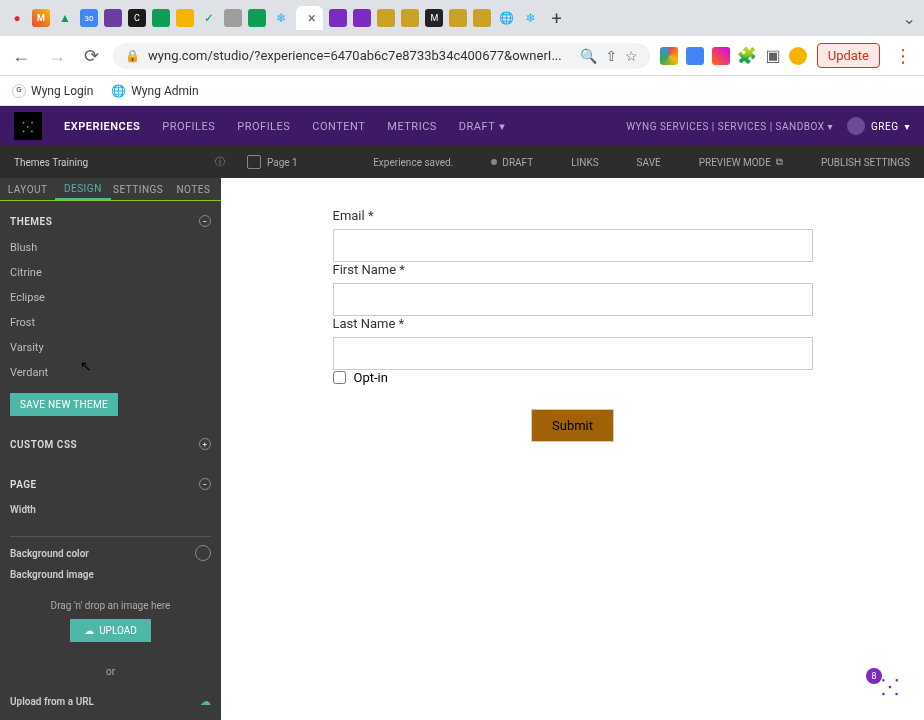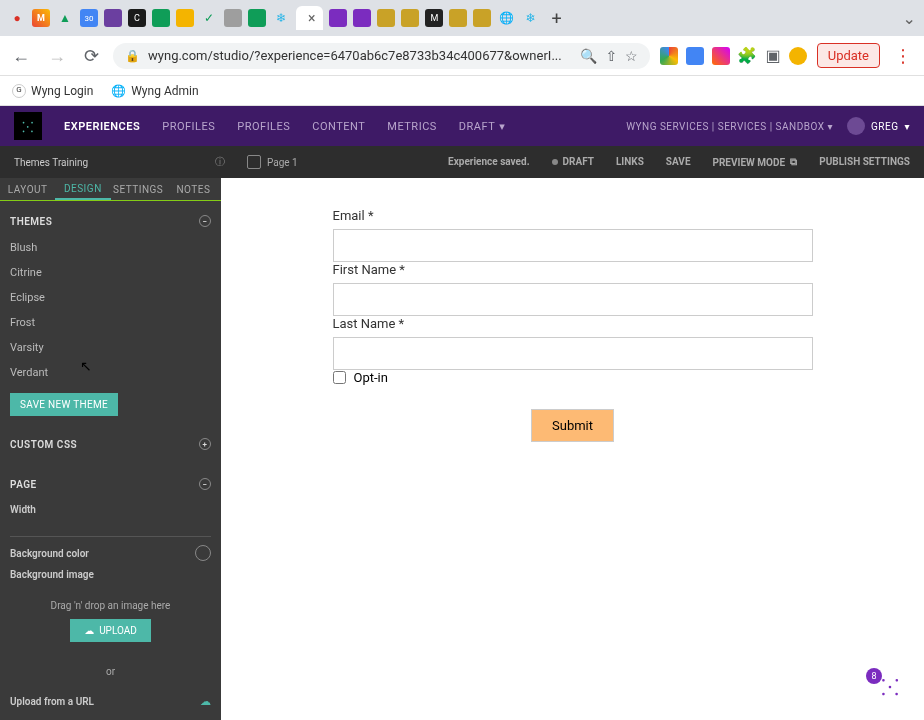--- a/index.html
+++ b/index.html
@@ -35,21 +35,21 @@
     .nav-right { margin-left: auto; display: flex; align-items: center; gap: 14px; font-size: 10px; }
     .user-menu { display: flex; align-items: center; gap: 6px; color: #fff; }
     .user-avatar { width: 18px; height: 18px; background: #6d4a94; border-radius: 50%; }
 
     
     .secondary-bar { height: 32px; background: #2d2d2d; display: flex; align-items: center; padding: 0 14px; color: #aaa; font-size: 10px; }
     .exp-name { color: #ccc; }
     .info-icon-wrap { margin-left: auto; margin-right: 12px; }
     .page-indicator { display: flex; align-items: center; gap: 6px; color: #aaa; margin-left: 12px; }
     .page-icon { width: 14px; height: 14px; border: 1px solid #888; border-radius: 2px; }
-    .sec-items { margin-left: auto; display: flex; align-items: flex-start; gap: 22px; font-weight: bold; }
+    .sec-items { margin-left: auto; display: flex; align-items: center; gap: 38px; }
     .draft-badge { display: flex; align-items: center; gap: 5px; }
     .draft-dot { width: 6px; height: 6px; background: #888; border-radius: 50%; }
     .preview-link { display: flex; align-items: center; gap: 5px; }
 
     
     .main { display: flex; height: calc(720px - 36px - 40px - 30px - 40px - 32px); }
 
     
     .sidebar { width: 221px; background: #3a3a3a; color: #ccc; font-size: 11px; display: flex; flex-direction: column; overflow-y: auto; }
     .sidebar-tabs { display: flex; height: 34px; border-bottom: 1px solid #84cc16; }
@@ -74,21 +74,21 @@
     .or-text { text-align: center; font-size: 10px; color: #aaa; margin: 14px 0; }
     .url-upload-row { display: flex; align-items: center; justify-content: space-between; padding: 4px 0; }
 
     
     .canvas { flex: 1; background: #fff; padding: 30px 50px; position: relative; }
     .form-field { max-width: 480px; margin-left: auto; margin-right: auto; }
     .form-label { font-size: 13px; color: #333; margin-bottom: 6px; display: block; }
     .form-input { width: 100%; border: 1px solid #ccc; padding: 8px; font-size: 13px; }
     .checkbox-row { display: flex; align-items: center; gap: 8px; font-size: 13px; max-width: 480px; margin: 0 auto 24px; }
     .submit-row { text-align: center; }
-    .submit-btn { background: #fdba74; border: 1px solid #ccc; padding: 8px 20px; font-size: 13px; cursor: pointer; }
+    .submit-btn { background: #a16207; border: 1px solid #ccc; padding: 8px 20px; font-size: 13px; cursor: pointer; }
 
     .cursor { position: absolute; left: 80px; top: 358px; font-size: 14px; color: #000; pointer-events: none; }
 
     
     .float-widget { position: fixed; right: 16px; bottom: 16px; display: flex; align-items: center; }
     .float-badge { width: 16px; height: 16px; background: #7b2cbf; border-radius: 50%; color: #fff; font-size: 9px; display: flex; align-items: center; justify-content: center; position: relative; top: -10px; left: 10px; z-index: 2; }
     .float-logo { width: 36px; height: 36px; display: flex; align-items: center; justify-content: center; color: #7b2cbf; font-size: 22px; }
   </style>
 </head>
 <body>

